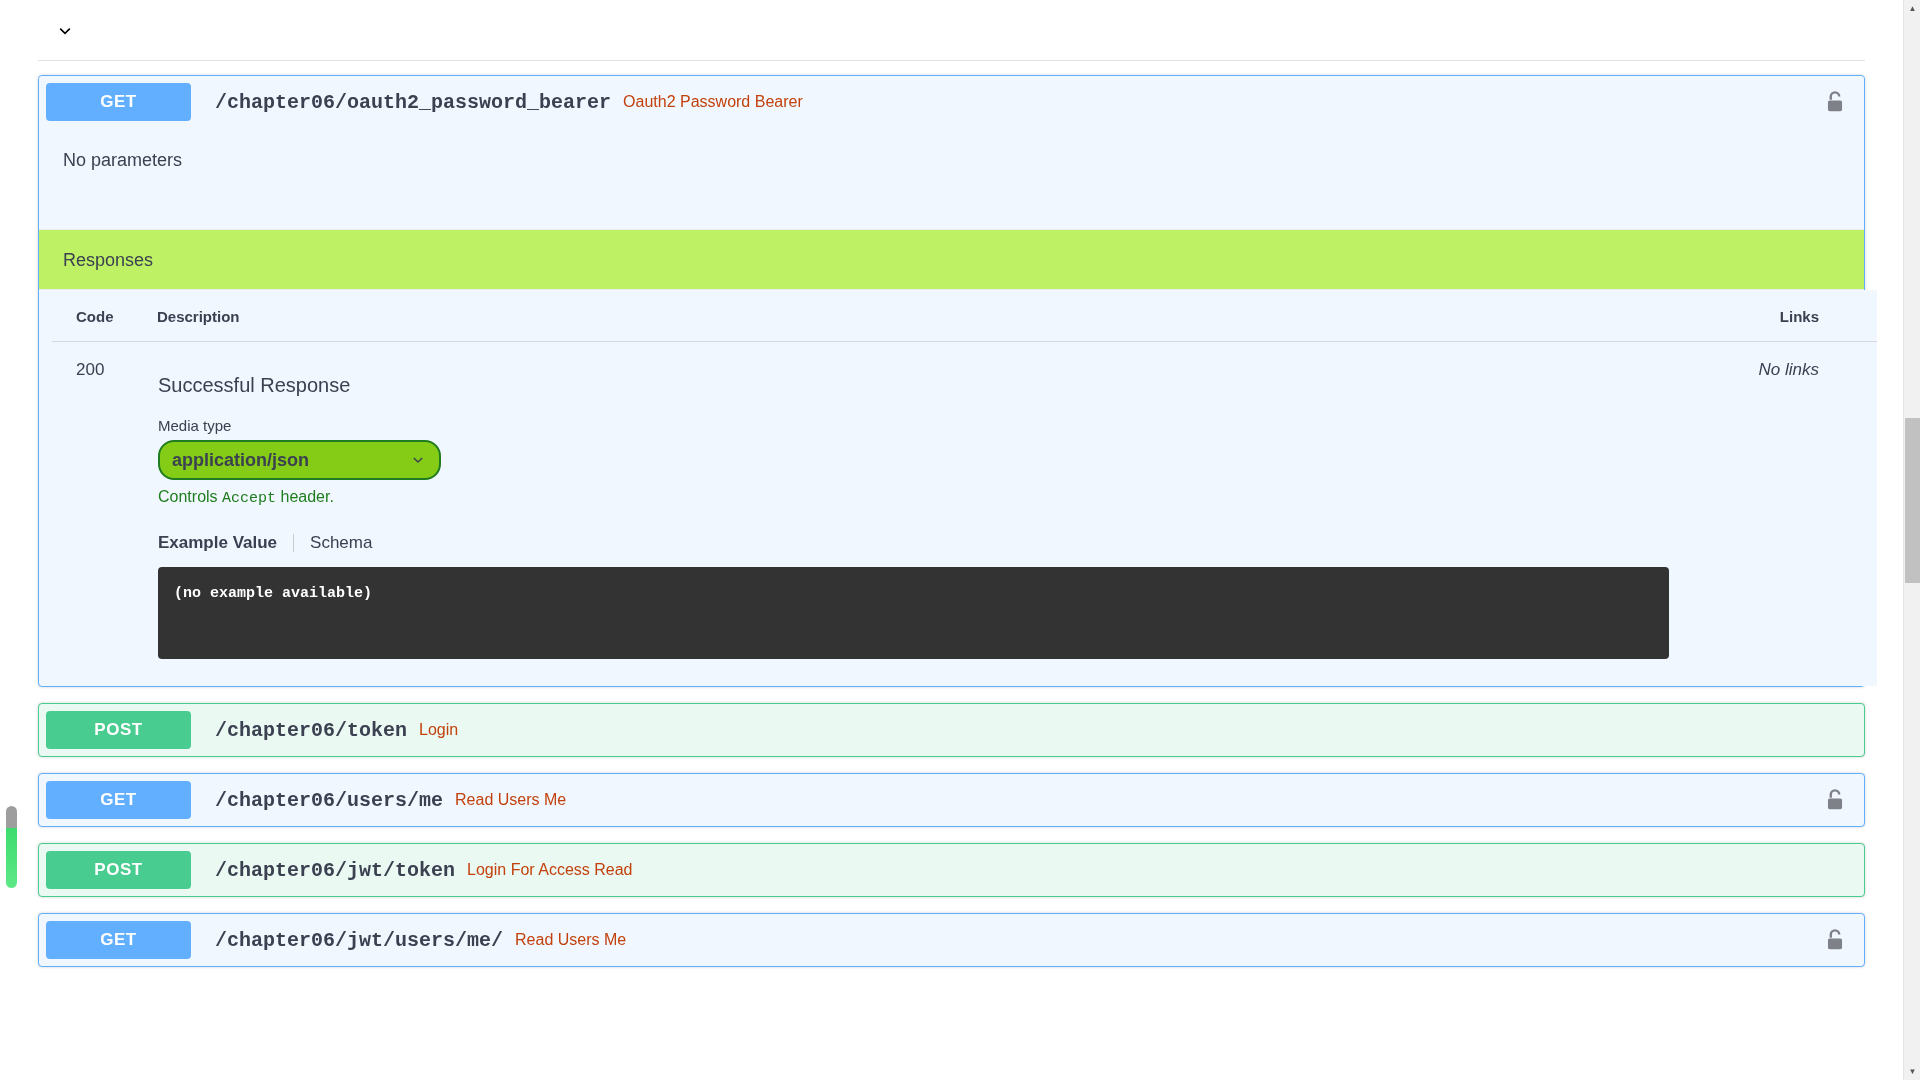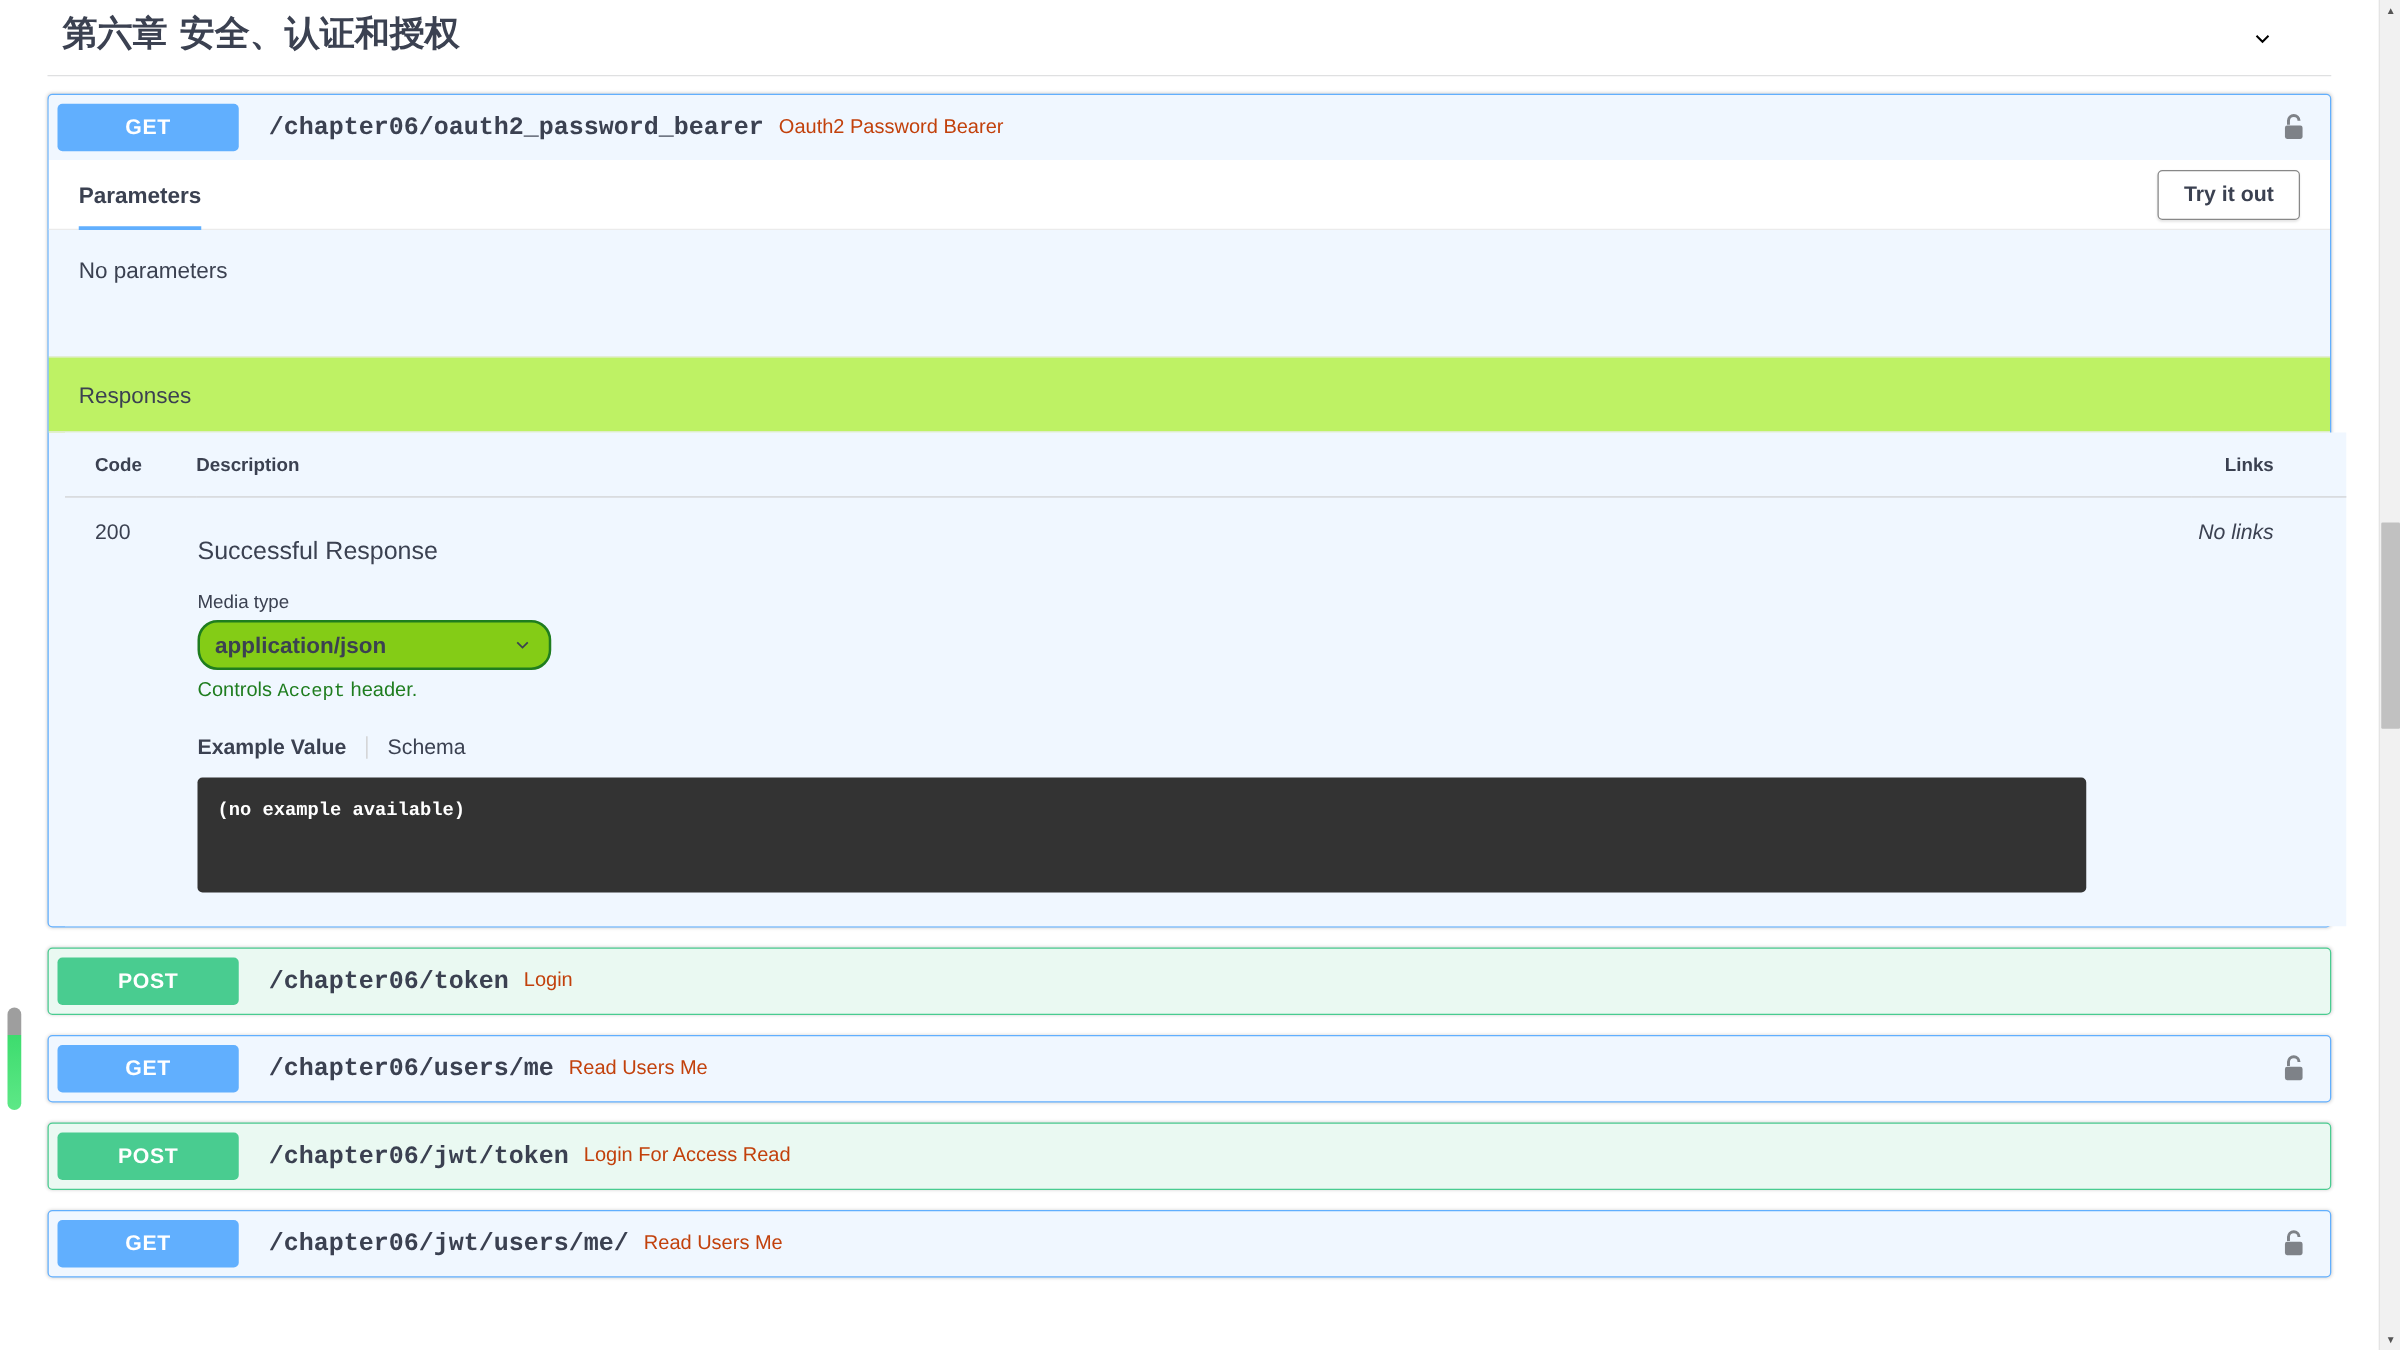--- a/index.html
+++ b/index.html
@@ -321,21 +321,20 @@
 </head>
 <body>
 
 <div class="page">
 
   <div class="left-indicator"></div>
 
   <div class="content">
 
     <div class="tag-header">
-      <div class="tag-title">第六章 安全、认证和授权</div>
       <div class="tag-toggle">
         <svg class="chev" viewBox="0 0 20 20" fill="none" stroke="#000" stroke-width="2">
           <path d="M4 7 L10 13 L16 7"></path>
         </svg>
       </div>
     </div>
 
     <div class="op-block">
 
       <div class="op-summary">
@@ -344,24 +343,20 @@
         <div class="op-desc">Oauth2 Password Bearer</div>
         <div class="op-spacer"></div>
         <svg class="lock-icon" viewBox="0 0 20 24" fill="#7e8288">
           <path d="M5 10 V7 a5 5 0 0 1 10 0 h-2.2 a2.8 2.8 0 0 0 -5.6 0 V10 Z"></path>
           <rect x="3.5" y="10.5" width="13" height="10" rx="1.6"></rect>
         </svg>
       </div>
 
       <div class="op-body">
 
-        <div class="section-head-row">
-          <div class="section-head tabbed">Parameters</div>
-          <button class="tryitout-btn">Try it out</button>
-        </div>
 
         <div class="no-params">No parameters</div>
 
         <div class="resp-head">Responses</div>
 
         <table class="resp-table">
           <thead>
             <tr>
               <th class="th-code">Code</th>
               <th class="th-desc">Description</th>

